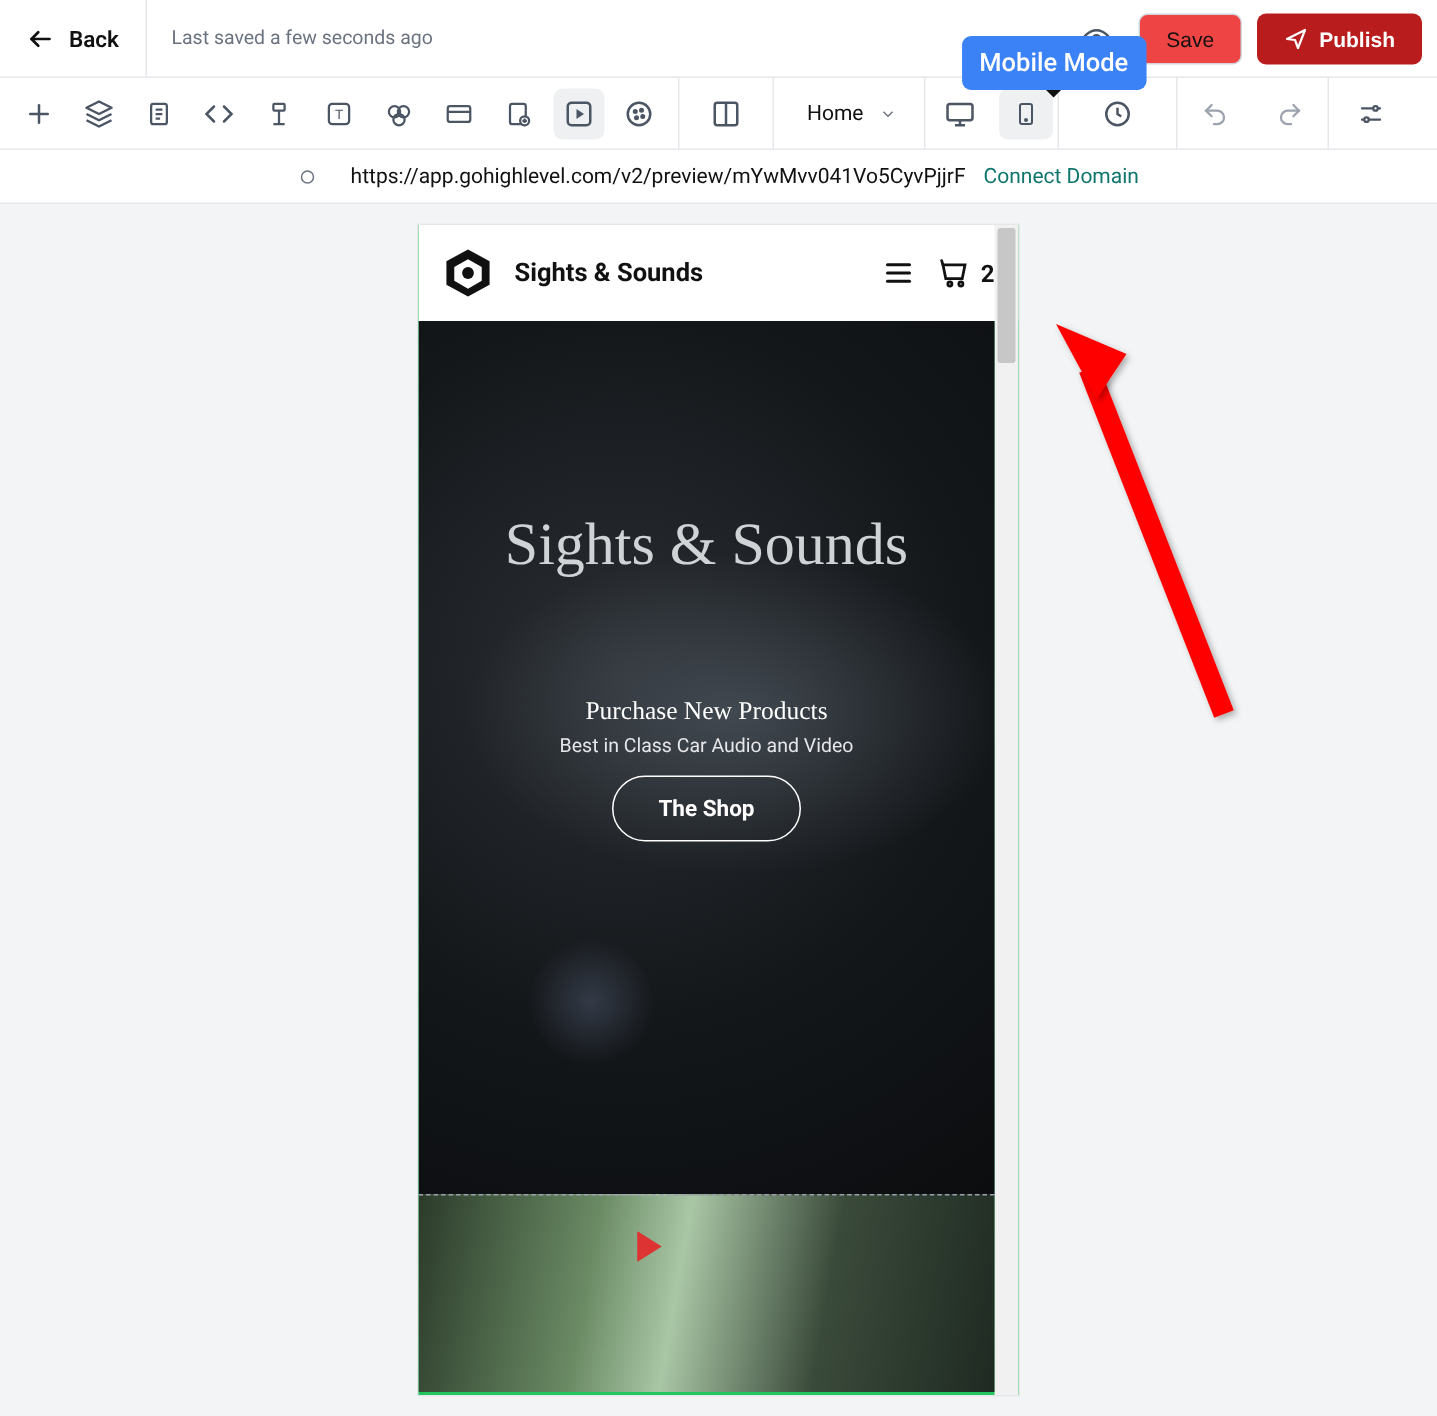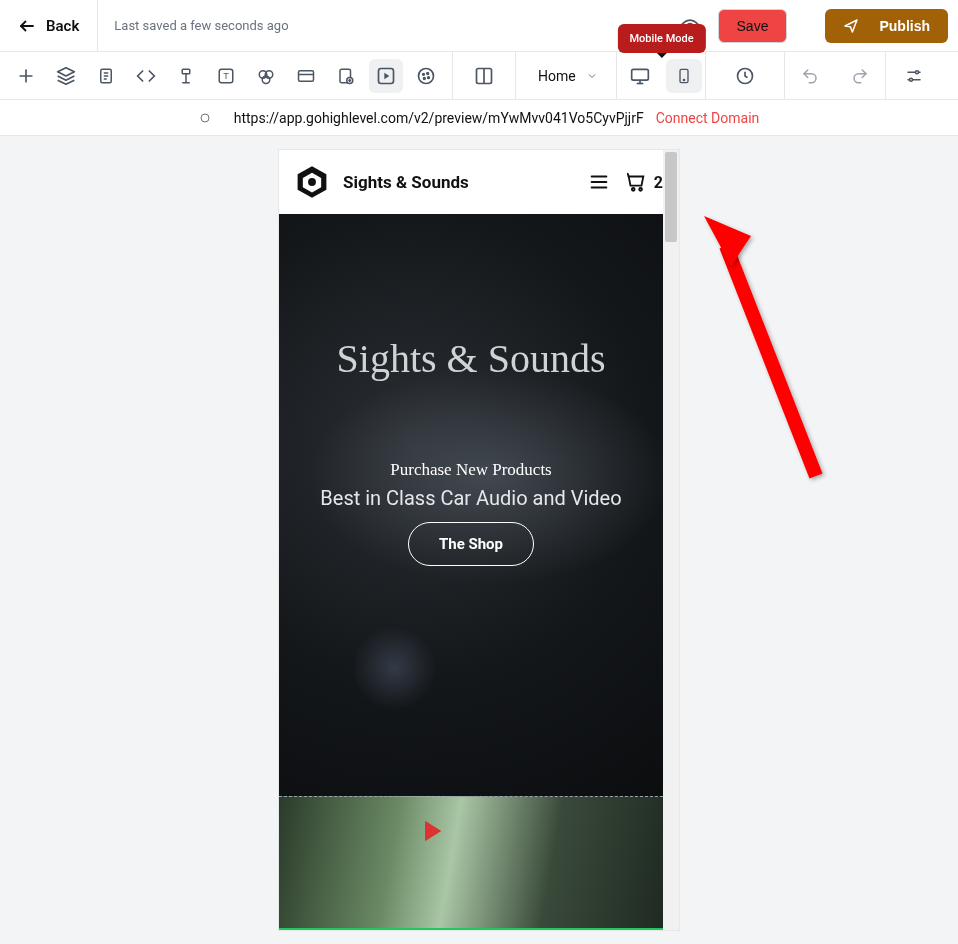--- a/index.html
+++ b/index.html
@@ -5,58 +5,58 @@
   * { box-sizing: border-box; margin: 0; padding: 0; }
   body { font-family: -apple-system, BlinkMacSystemFont, "Segoe UI", Roboto, Arial, sans-serif; background: #fff; width: 958px; height: 944px; overflow: hidden; position: relative; }
 
   
   .header-bar { height: 52px; display: flex; align-items: center; border-bottom: 1px solid #e5e7eb; }
   .back-btn { display: flex; align-items: flex-end; gap: 10px; padding: 0 18px; font-size: 15px; font-weight: 600; color: #111; cursor: pointer; }
   .vr { width: 1px; height: 100%; background: #e5e7eb; }
   .saved-text { padding: 0 16px; color: #6b7280; font-size: 13px; flex: 1; }
   .header-right { display: flex; align-items: center; gap: 10px; padding-right: 10px; }
   .tooltip-wrap { position: relative; }
-  .tooltip { position: absolute; top: -2px; left: 50%; transform: translate(-50%,0); background: #b91c1c; color: #fff; font-size: 11px; font-weight: 500; padding: 8px 12px; border-radius: 6px; white-space: nowrap; z-index: 20; }
+  .tooltip { position: absolute; top: -2px; left: 50%; transform: translate(-50%,0); background: #3b82f6; color: #fff; font-size: 17px; font-weight: 500; padding: 8px 12px; border-radius: 6px; white-space: nowrap; z-index: 20; }
   .tooltip::after { content:""; position:absolute; bottom:-5px; left:50%; transform:translateX(-50%); border:5px solid transparent; border-top-color:#111; border-bottom:none;}
   .icon-btn { width: 36px; height: 36px; display: flex; align-items:center; justify-content:center; color:#4b5563; border-radius:6px; cursor:pointer; }
   .save-btn { padding: 8px 18px; border:1px solid #d1d5db; border-radius:6px; font-size:14px; font-weight:500; color:#111; background:#ef4444; cursor:pointer;}
-  .publish-btn { padding: 9px 18px; border:none; border-radius:6px; font-size:14px; font-weight:600; color:#fff; background:#a16207; cursor:pointer; display:flex; align-items:center; gap:20px;margin-left:28px;}
+  .publish-btn { padding: 9px 18px; border:none; border-radius:6px; font-size:14px; font-weight:600; color:#fff; background:#b91c1c; cursor:pointer; display:flex; align-items:center; gap:7px;}
 
   
   .toolbar { height: 48px; display:flex; align-items:center; border-bottom:1px solid #e5e7eb; }
   .tgroup { display:flex; align-items:center; height:100%; }
   .tgroup.divided { border-right:1px solid #e5e7eb; }
   .ticon { width:40px; height:48px; display:flex; align-items:center; justify-content:center; color:#4b5563; cursor:pointer;}
   .ticon.active { background:#eef0f2; border-radius:6px; height:34px; width:34px; margin:0 3px;}
   .page-select { padding: 0 18px 0 22px; font-size:14px; color:#111; display:flex; align-items:center; gap:10px; height:100%; cursor:pointer;}
 
   
   .url-bar { height: 36px; display:flex; align-items:center; justify-content:center; gap:12px; font-size:14px; border-bottom:1px solid #e5e7eb; }
   .url-text { color:#111; display:flex; align-items:center; gap:23px;}
-  .connect-link { color:#ef4444; cursor:pointer;text-align:center; }
+  .connect-link { color:#0f766e; cursor:pointer;text-align:center; }
 
   
   .canvas { background:#f3f4f6; height: calc(944px - 52px - 48px - 36px); display:flex; justify-content:center; padding-top:14px; position:relative;}
   .phone-frame { width:400px; height:780px; background:#22c55e; position:relative; overflow:hidden; box-shadow:0 0 0 1px rgba(0,0,0,.05);}
   .phone-scroll { position:absolute; right:0; top:0; width:16px; height:100%; background:#f1f1f1;}
   .phone-scroll-thumb { position:absolute; right:2px; top:2px; width:12px; height:90px; background:#c7c7c7; border-radius:2px;}
 
   .site-header { height:64px; display:flex; align-items:center; padding:0 16px; gap:14px; background:#fff;}
   .logo-badge { width:34px; height:34px; display:flex; align-items:center; justify-content:center;}
   .brand { font-size:17px; font-weight:700; color:#111; flex:1;}
   .menu-ic, .cart-ic { color:#111; display:flex; align-items:center; gap:6px; font-weight:700;}
   .hero { width:calc(100% - 16px); height:582px; background: radial-gradient(circle at 35% 40%, #2a2e33 0%, #14171a 55%, #0b0d0f 100%);
           color:#fff; display:flex; flex-direction:column; align-items:center; justify-content:center; text-align:center; position:relative;}
   .hero::before{content:"";position:absolute;inset:0;background:
      radial-gradient(ellipse 300px 180px at 55% 45%, rgba(90,100,110,.55), transparent 60%),
      radial-gradient(circle 60px at 30% 78%, rgba(140,160,200,.25), transparent 70%);}
   .hero > * { position:relative; }
   .hero-title { font-family: Georgia, 'Times New Roman', serif; font-size:40px; font-weight:500; color:#cfd3d6; margin-top:-110px;}
   .hero-sub { font-family: Georgia, serif; font-size:17px; margin-top:78px; color:#fff;}
-  .hero-tag { font-size:20px; margin-top:6px; color:#e5e7eb;}
+  .hero-tag { font-size:13px; margin-top:6px; color:#e5e7eb;}
   .shop-btn { margin-top:12px; padding:12px 30px; border:1.5px solid #fff; border-radius:999px; font-weight:700; font-size:15px; color:#fff;}
   .section2 { width:calc(100% - 16px); height:132px; border-top:1px dashed #9ca3af; position:relative;
               background: linear-gradient(100deg,#2b3b2a 0%, #6a8a64 30%, #a9c6a5 45%, #3a4a3a 70%, #1f2a22 100%);}
   .section2::after{content:"";position:absolute;left:38%;top:18%;width:0;height:0;border-left:16px solid #d33; border-top:10px solid transparent;border-bottom:10px solid transparent; filter:drop-shadow(0 0 0 #d33);}
   
   
   .arrow-svg { position:absolute; left:696px; top:70px; width:140px; height:280px; pointer-events:none; z-index:30;}
 
   svg { display:block; }
 </style>

